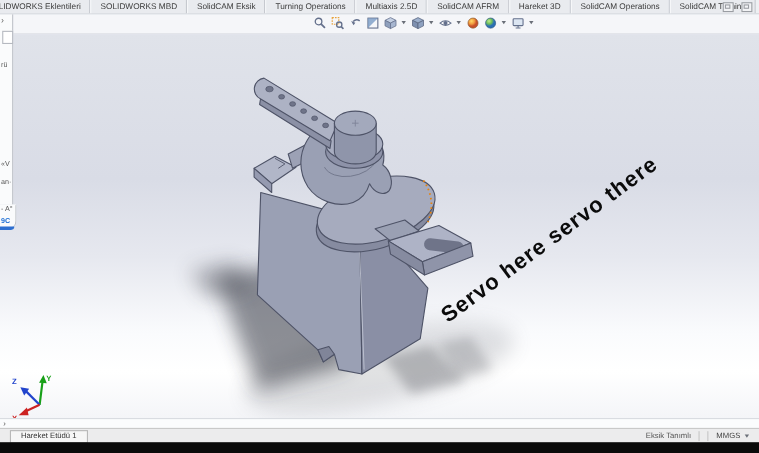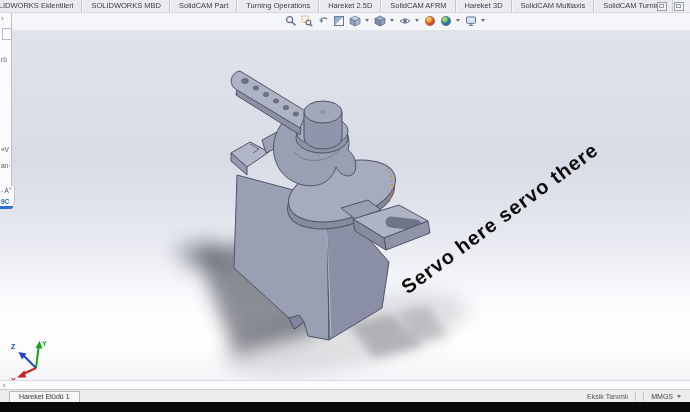--- a/index.html
+++ b/index.html
@@ -62,26 +62,26 @@
 </style>
 </head>
 <body>
 
 <div class="app">
 
   <div class="tabbar">
     <div class="tabs">
       <div class="cmtab">SOLIDWORKS Eklentileri</div>
       <div class="cmtab">SOLIDWORKS MBD</div>
-      <div class="cmtab">SolidCAM Part</div>
+      <div class="cmtab">SolidCAM Eksik</div>
       <div class="cmtab">Turning Operations</div>
-      <div class="cmtab">Hareket 2.5D</div>
+      <div class="cmtab">Multiaxis 2.5D</div>
       <div class="cmtab">SolidCAM AFRM</div>
       <div class="cmtab">Hareket 3D</div>
-      <div class="cmtab">SolidCAM Multiaxis</div>
+      <div class="cmtab">SolidCAM Operations</div>
       <div class="cmtab">SolidCAM Turning</div>
 
     </div>
     <div class="winicons">
       <span class="winbox"></span>
       <span class="winbox"></span>
     </div>
   </div>
 
   <div class="toolbar">

